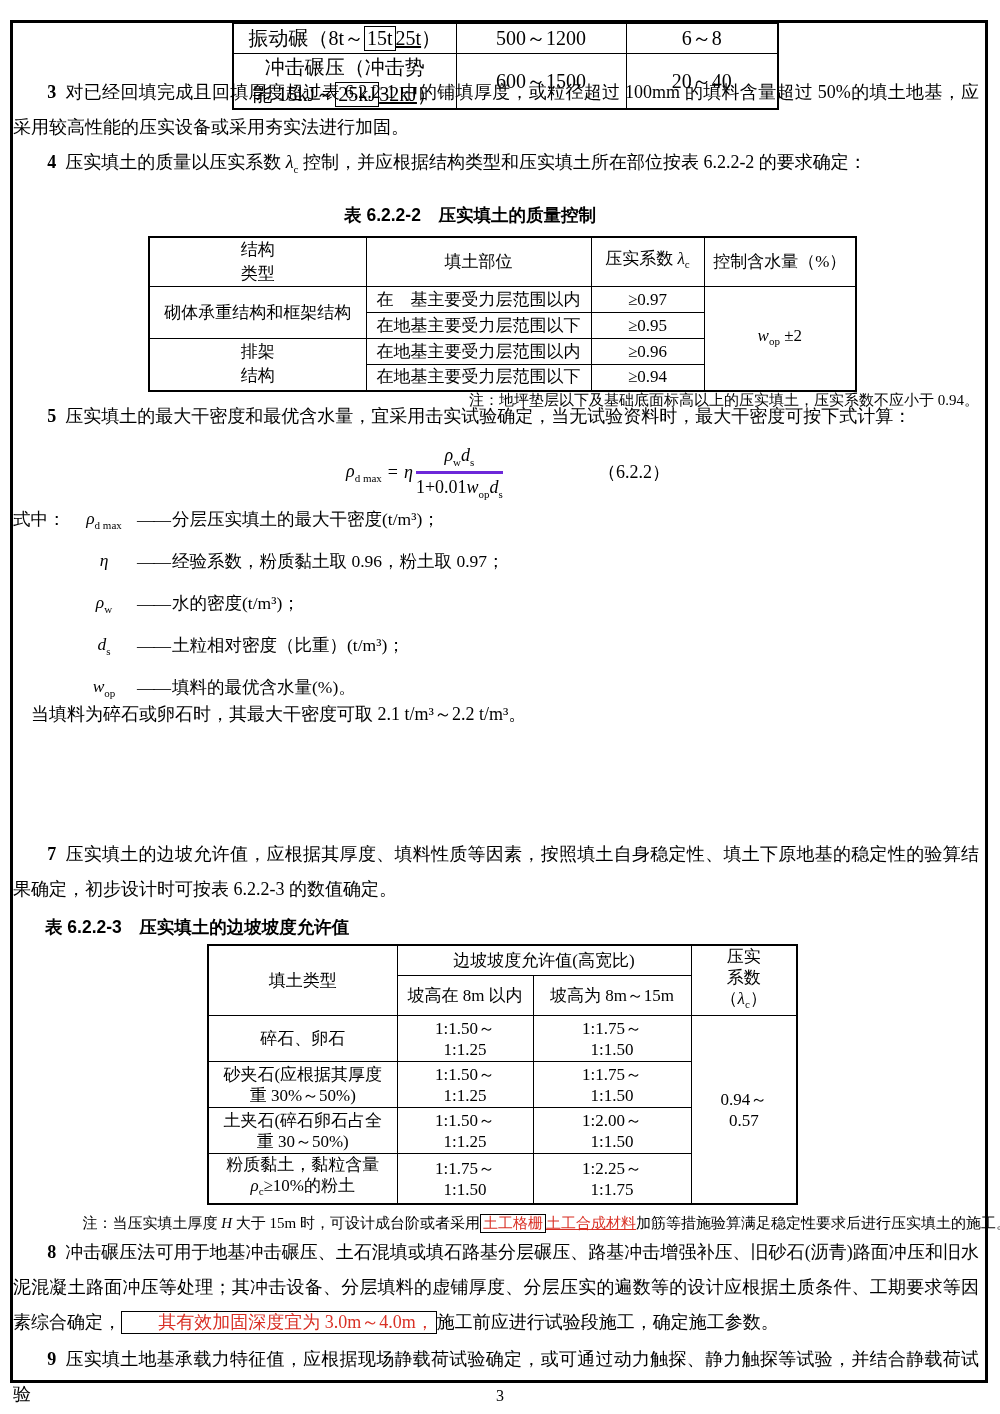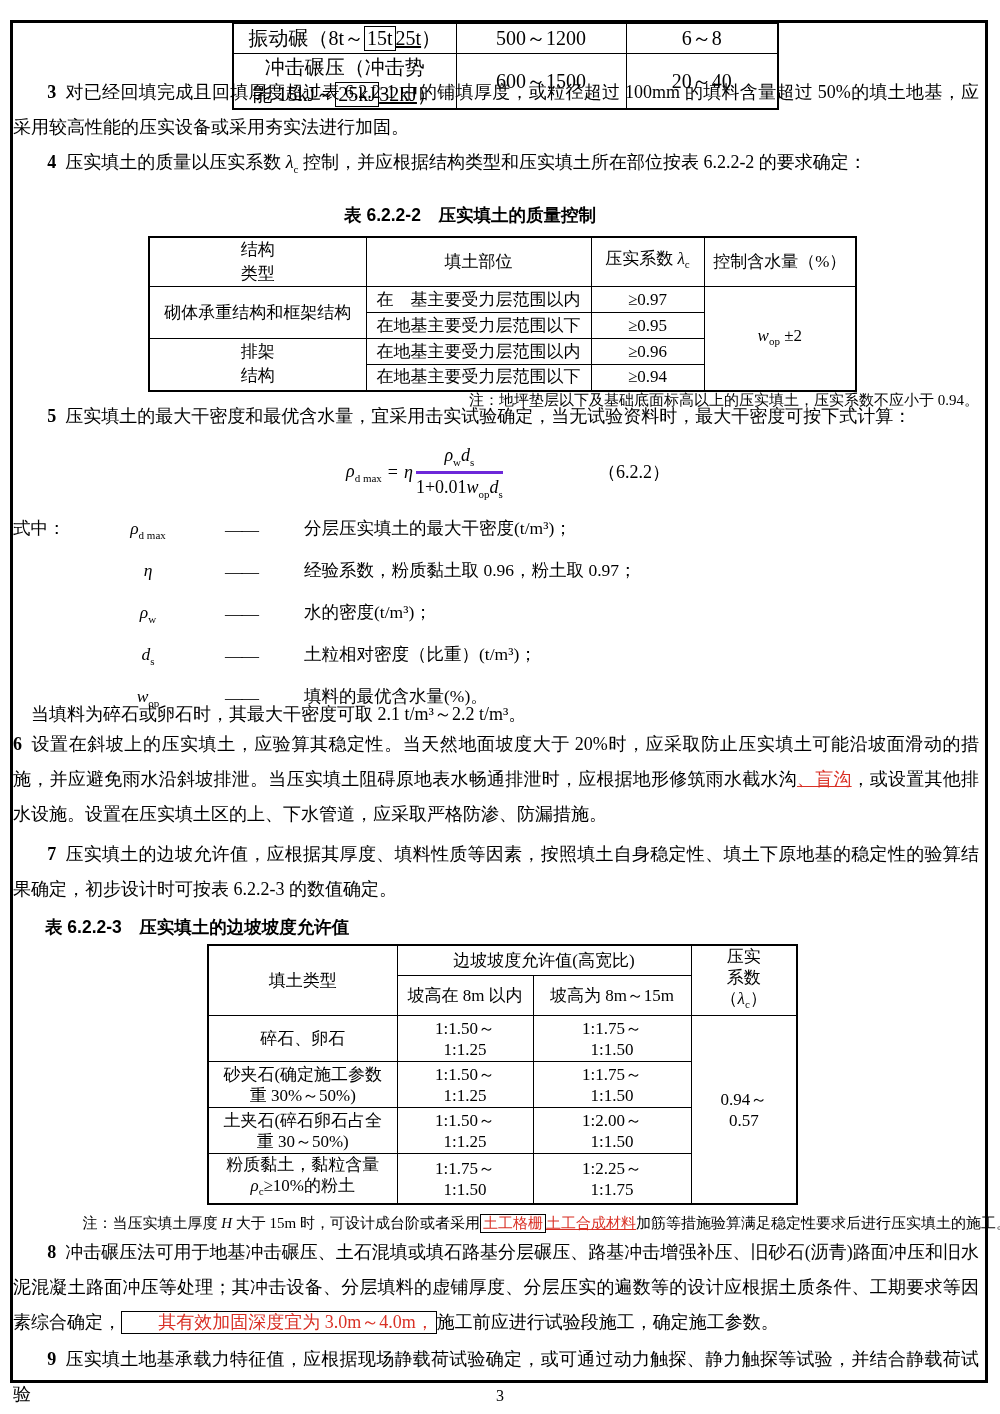--- a/index.html
+++ b/index.html
@@ -25,21 +25,21 @@
   #table3 td{line-height:21px;}
   sub{font-size:11px;}
   i{font-family:"Liberation Serif","DejaVu Serif",serif;}
   
   #formula{left:13px;width:966px;display:flex;align-items:center;font-size:18px;}
   .frac{display:inline-block;text-align:center;margin:0 3px;vertical-align:middle;}
   .frac .fnum{display:block;border-bottom:3px solid #6d28d9;padding:0 8px 3px;}
   .frac .fden{display:block;padding-top:3px;}
   
   #defs{left:13px;width:966px;font-size:17.5px;}
-  .def-row{display:flex;align-items:flex-end;height:42px;gap:44px;}
+  .def-row{display:flex;align-items:center;height:42px;}
   .def-label{width:58px;}
   .def-sym{width:66px;text-align:center;}
   .def-dash{letter-spacing:-1px;margin-right:2px;}
   #pagenum{left:0;top:1387px;width:1000px;text-align:center;font-size:16px;}
 </style>
 </head>
 <body>
 
 <div id="page">
   <div id="frame" class="abs"></div>
@@ -172,23 +172,20 @@
       <span class="def-sym"><i>w</i><sub>op</sub></span>
       <span class="def-dash">——</span>
       <span>填料的最优含水量(%)。</span>
     </div>
   </div>
 
   <p class="abs para small-indent" style="top:697px;margin:0;">
     <span>当填料为碎石或卵石时，其最大干密度可取 2.1 t/m³～2.2 t/m³。</span>
   </p>
 
-  <p class="abs para" style="top:727px;margin:0;">
-    <b class="pnum">6</b><span>设置在斜坡上的压实填土，应验算其稳定性。当天然地面坡度大于 20%时，应采取防止压实填土可能沿坡面滑动的措施，并应避免雨水沿斜坡排泄。当压实填土阻碍原地表水畅通排泄时，应根据地形修筑雨水截水沟</span><span class="ul-red">、盲沟</span><span>，或设置其他排水设施。设置在压实填土区的上、下水管道，应采取严格防渗、防漏措施。</span>
-  </p>
 
   <p class="abs para indent" style="top:837px;margin:0;">
     <b class="pnum">7</b><span>压实填土的边坡允许值，应根据其厚度、填料性质等因素，按照填土自身稳定性、填土下原地基的稳定性的验算结果确定，初步设计时可按表 6.2.2-3 的数值确定。</span>
   </p>
 
   <div class="abs ttl" style="left:45px;top:915px;"><span>表 6.2.2-3　压实填土的边坡坡度允许值</span></div>
 
   <div id="table3" class="abs" style="left:207px;top:944px;">
     <table>
       <colgroup>
@@ -221,21 +218,21 @@
               <div>1:1.75～</div>
               <div>1:1.50</div>
             </td>
         <td rowspan="4">
               <div>0.94～</div>
               <div>0.57</div>
             </td>
       </tr>
       <tr style="height:46px">
         <td>
-              <div>砂夹石(确定施工参数</div>
+              <div>砂夹石(应根据其厚度</div>
               <div>重 30%～50%)</div>
             </td>
         <td>
               <div>1:1.50～</div>
               <div>1:1.25</div>
             </td>
         <td>
               <div>1:1.75～</div>
               <div>1:1.50</div>
             </td>

